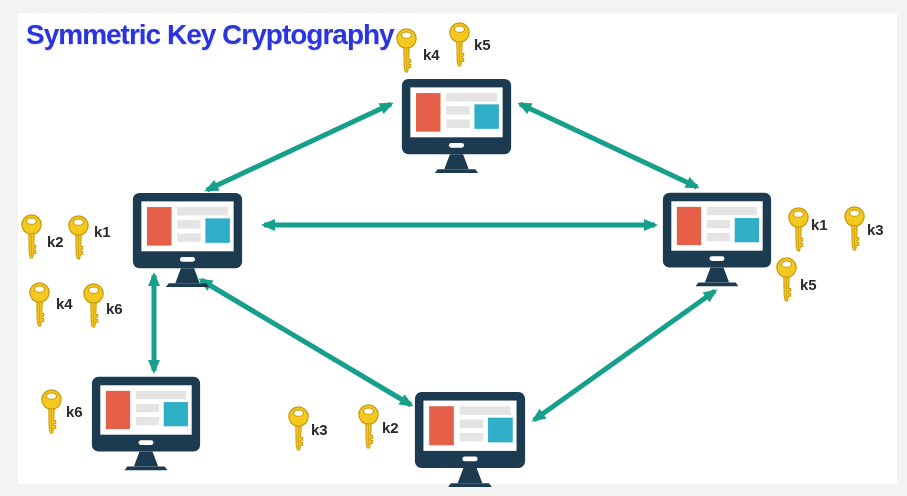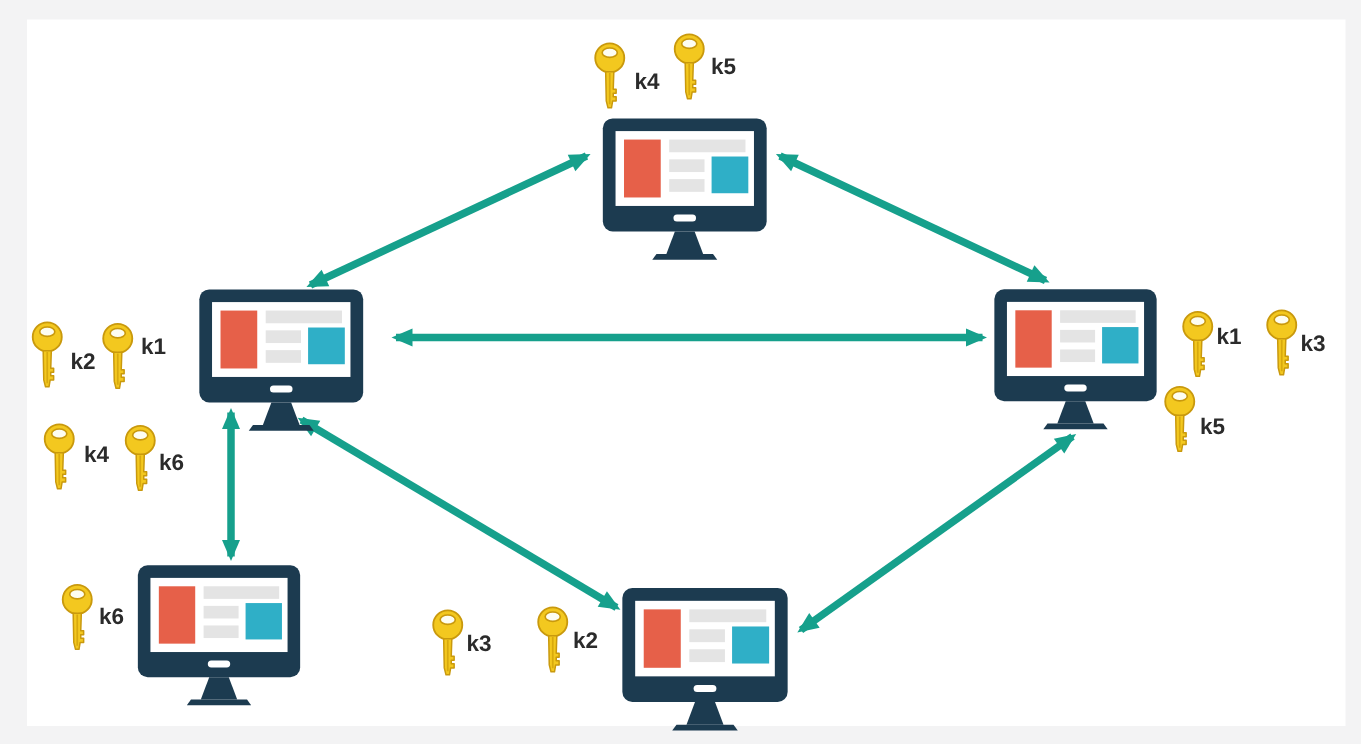--- a/index.html
+++ b/index.html
@@ -51,20 +51,21 @@
         <circle cx="17" cy="15" r="12.5" fill="#f3c81f" stroke="#c9990d" stroke-width="1.6"></circle>
         <ellipse cx="17" cy="10.5" rx="6.5" ry="4" fill="#fdfdf2" stroke="#c9990d" stroke-width="1.4"></ellipse>
         <path d="M13.5,27 L20.5,27 L20,42 L22.5,42 L22.5,45.5 L20,45.5 L20,48.5 L22.5,48.5 L22.5,52 L19.5,52 L18.5,58 L15.5,58 L14,52 Z" fill="#f3c81f" stroke="#c9990d" stroke-width="1.3" stroke-linejoin="round"></path>
         <line x1="17" y1="28" x2="17" y2="55" stroke="#d8a90e" stroke-width="1.5"></line>
       </symbol>
     </defs>
   </svg>
 
   <div class="canvas-panel"></div>
 
+  <div class="page-title">Symmetric Key Cryptography</div>
 
   <svg class="arrows" width="907" height="496" viewBox="0 0 907 496">
     <defs>
       <marker id="ah" viewBox="0 0 16 14" markerWidth="16" markerHeight="14" refX="12" refY="7" orient="auto-start-reverse" markerUnits="userSpaceOnUse">
         <path d="M1,1 L15,7 L1,13 Z" fill="#16a08c"></path>
       </marker>
     </defs>
     <g stroke="#16a08c" stroke-width="5">
       <line x1="207" y1="190" x2="391" y2="104" marker-start="url(#ah)" marker-end="url(#ah)"></line>
       <line x1="520" y1="104" x2="697" y2="187" marker-start="url(#ah)" marker-end="url(#ah)"></line>

